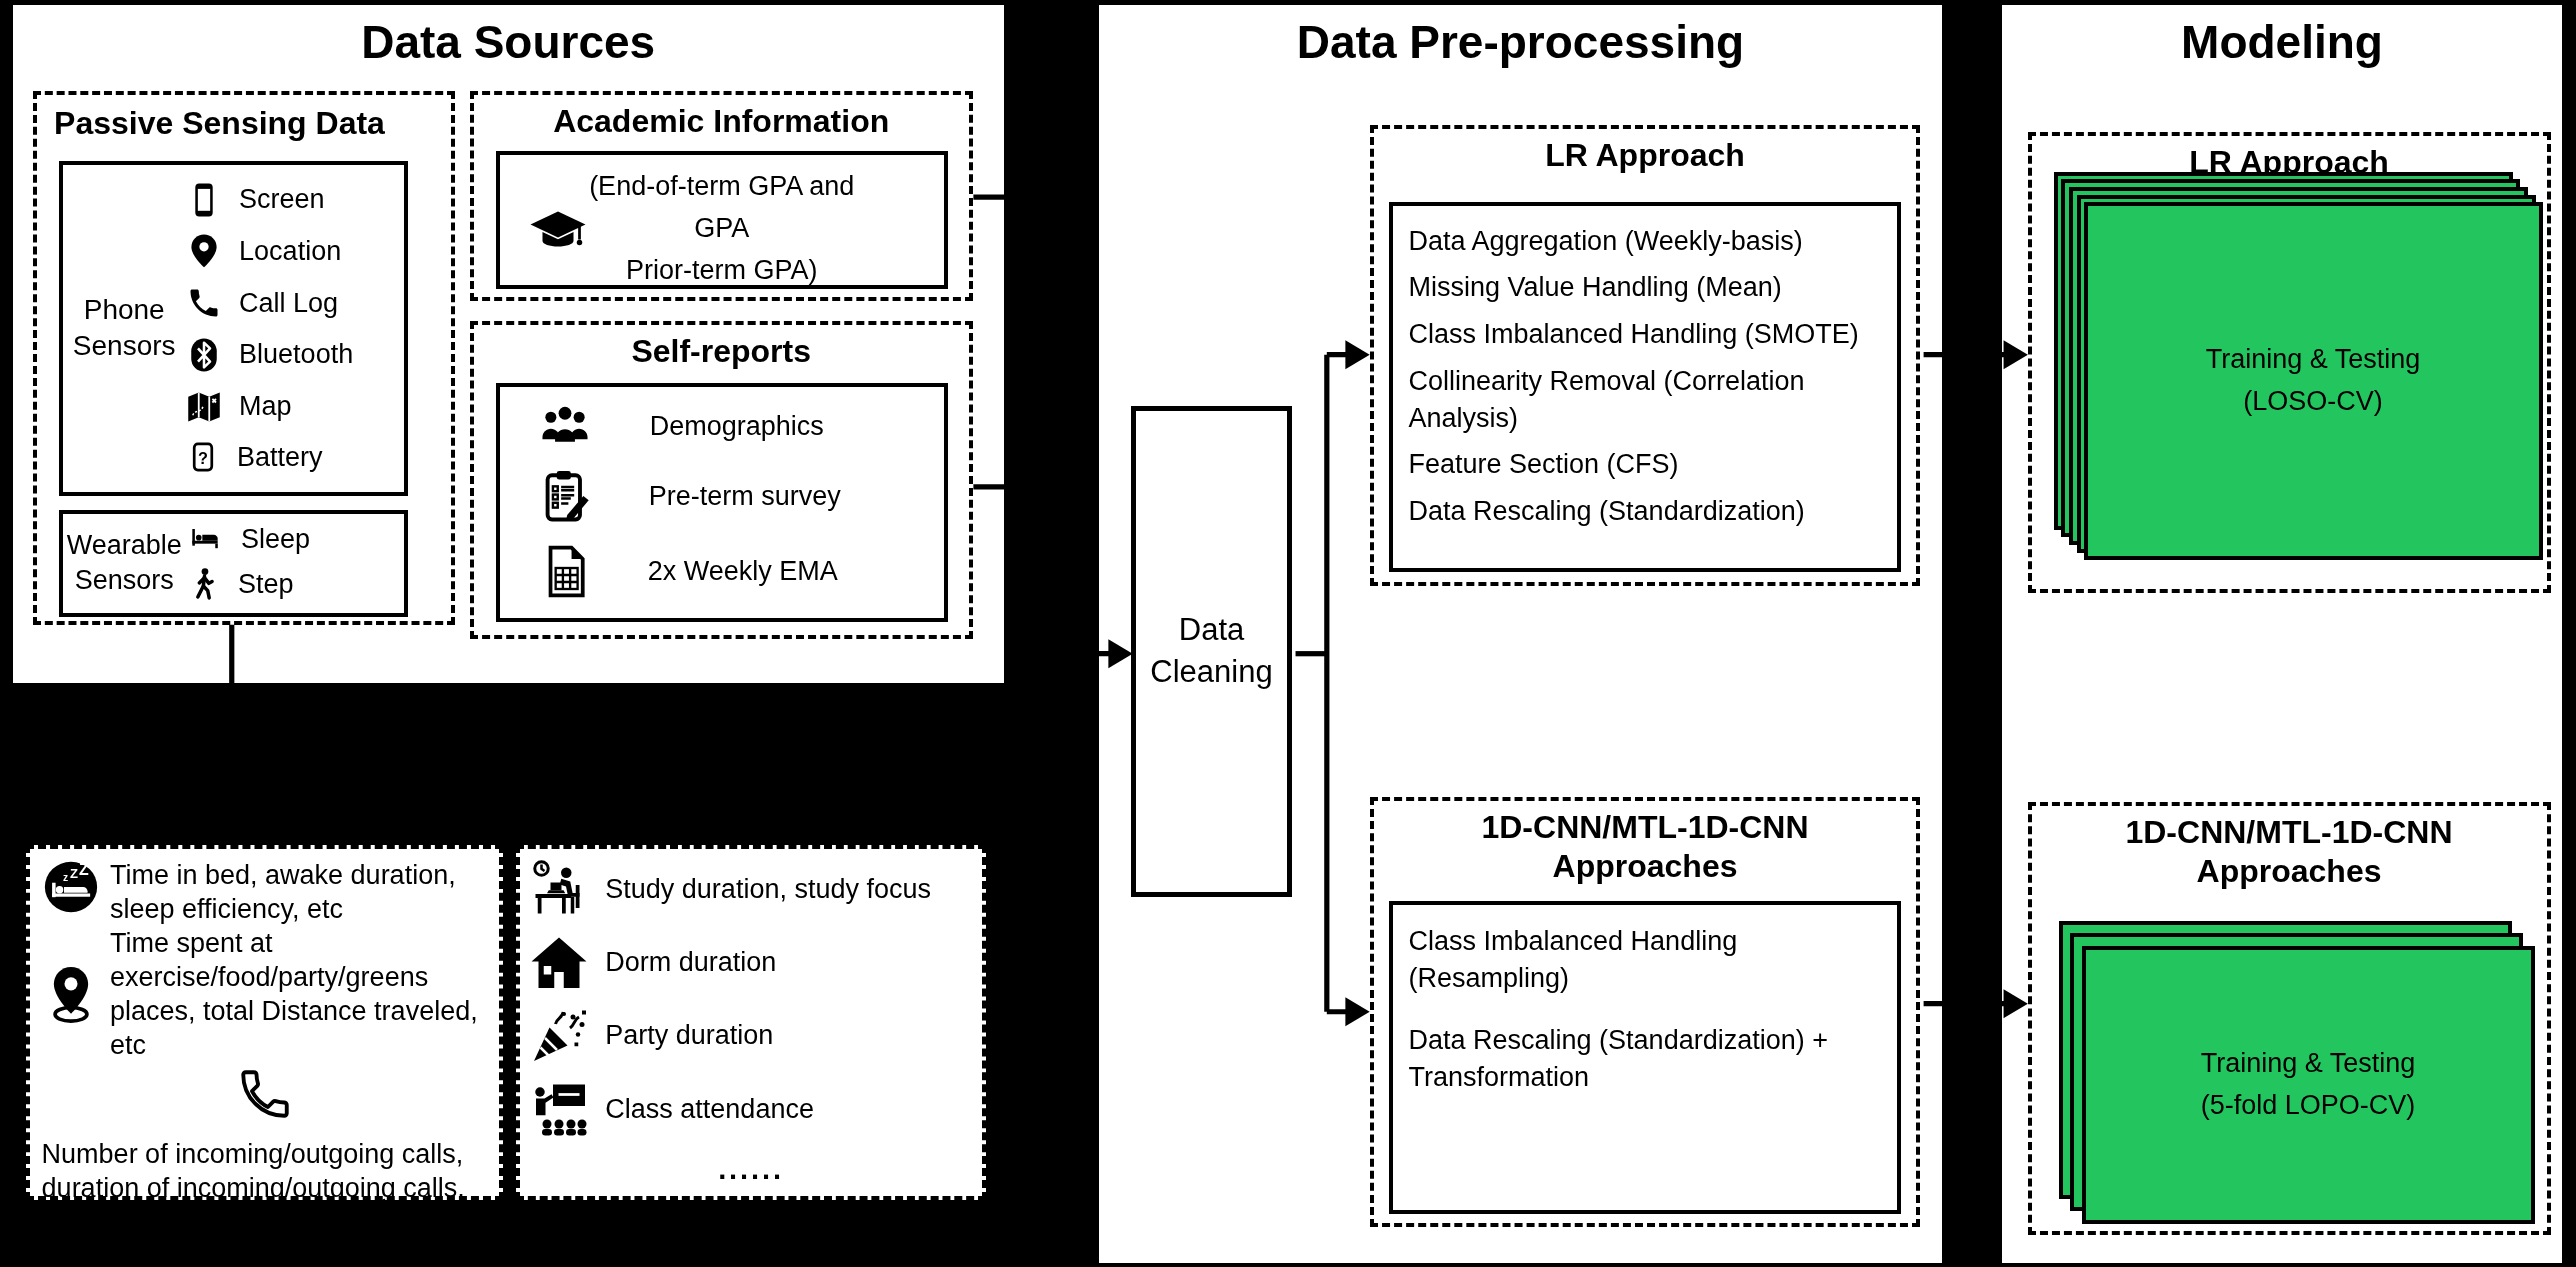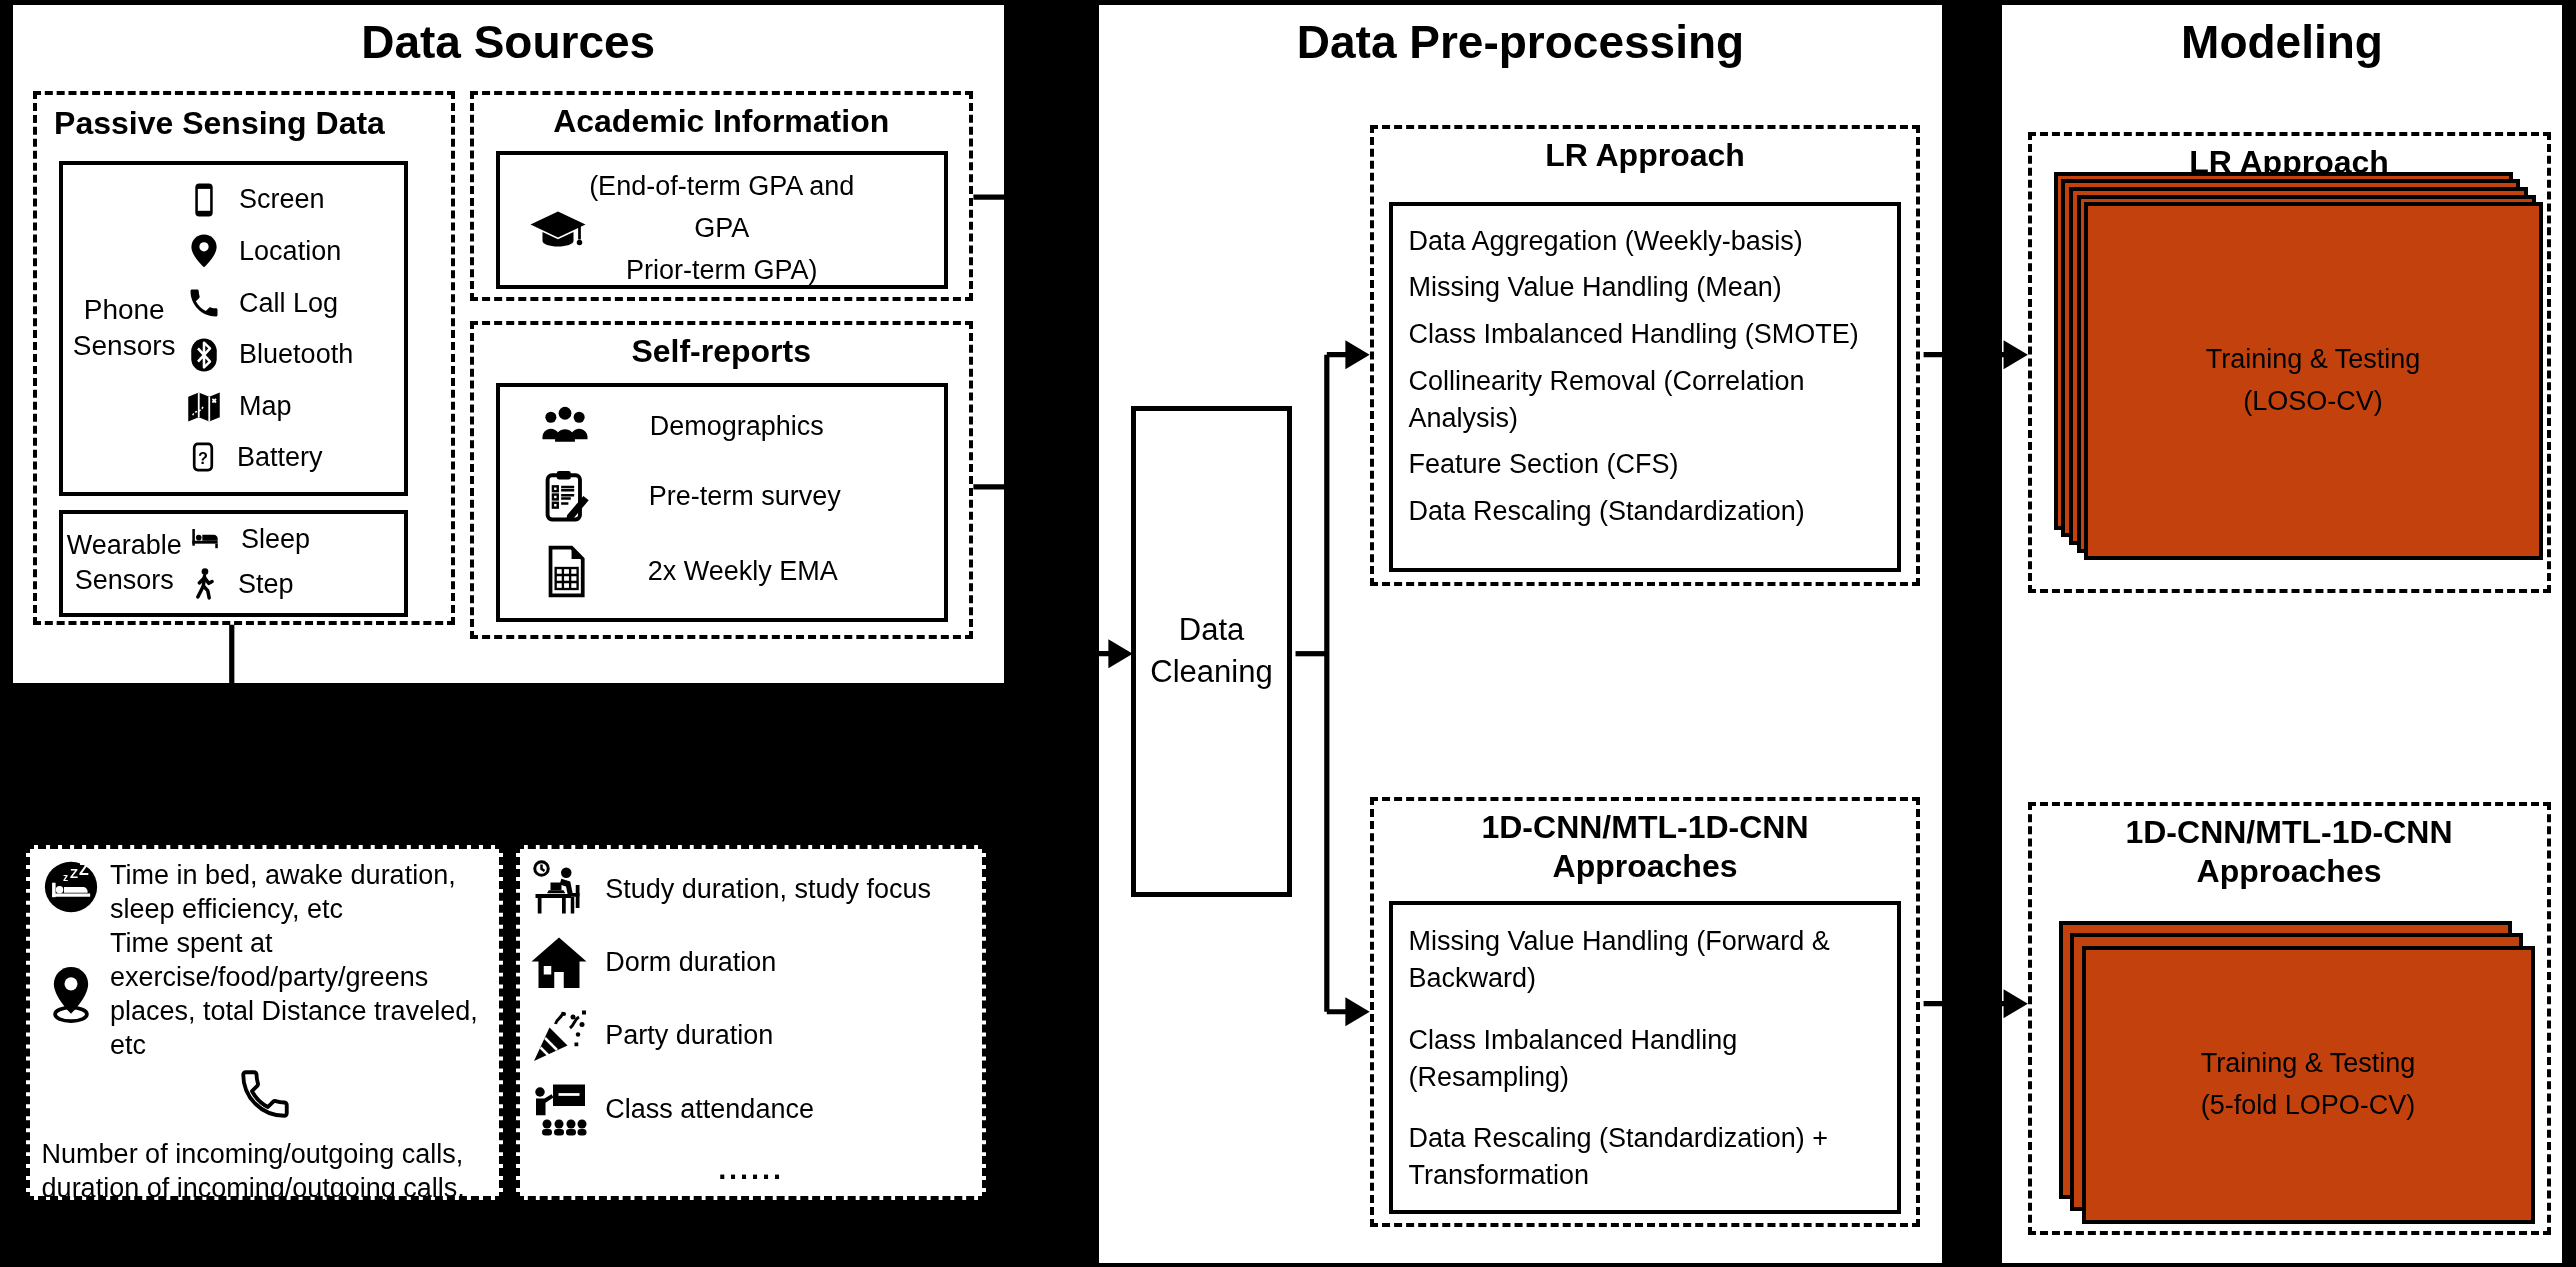--- a/index.html
+++ b/index.html
@@ -12,21 +12,21 @@
   .dashed{position:absolute;background:#fff;border:4.6px dashed #000;box-sizing:border-box;}
   .solidbox{position:absolute;background:#fff;border:4.6px solid #000;box-sizing:border-box;}
   .boxhead{position:absolute;top:7px;left:0;width:100%;text-align:center;
            font-size:32px;font-weight:bold;line-height:1.22;}
   .boxhead.left{text-align:left;padding-left:17.4px;box-sizing:border-box;}
   .row{display:flex;align-items:center;}
   .icon{display:inline-flex;align-items:center;justify-content:center;flex-shrink:0;}
   .icon svg{width:100%;height:100%;}
   .lbl{font-size:27px;}
   .steps p{font-size:27px;line-height:1.38;margin:9.3px 0;}
-  .card{position:absolute;background:#c2410c;border:4px solid #000;box-sizing:border-box;}
+  .card{position:absolute;background:#22c55e;border:4px solid #000;box-sizing:border-box;}
   .cardtext{width:100%;height:100%;display:flex;flex-direction:column;
             align-items:center;justify-content:center;font-size:27px;line-height:1.55;}
   .ellipsis{text-align:center;font-size:29px;font-weight:bold;letter-spacing:2.9px;}
   svg{display:block;}
   .flat{fill:#000;}
 </style>
 </head>
 <body>
 
 <div id="canvas">
@@ -315,21 +315,20 @@
         <p>Data Rescaling (Standardization)</p>
       </div>
     </div>
 
     <div class="dashed" style="left:271px;top:792px;width:550px;height:430px;">
       <div class="boxhead">
         <div>1D-CNN/MTL-1D-CNN</div>
         <div>Approaches</div>
       </div>
       <div class="solidbox steps" style="left:14.5px;top:100px;width:512px;height:313px;padding:9.3px 16px;">
-        <p style="margin-bottom:24px;">Missing Value Handling (Forward &amp; Backward)</p>
         <p style="margin-bottom:24px;">Class Imbalanced Handling (Resampling)</p>
         <p>Data Rescaling (Standardization) + Transformation</p>
       </div>
     </div>
   </div>
 
   <div class="panel" style="left:2002px;top:4.6px;width:560px;height:1258px;">
     <div class="panel-title">Modeling</div>
 
     <div class="dashed" style="left:25.5px;top:127px;width:523px;height:461px;">

